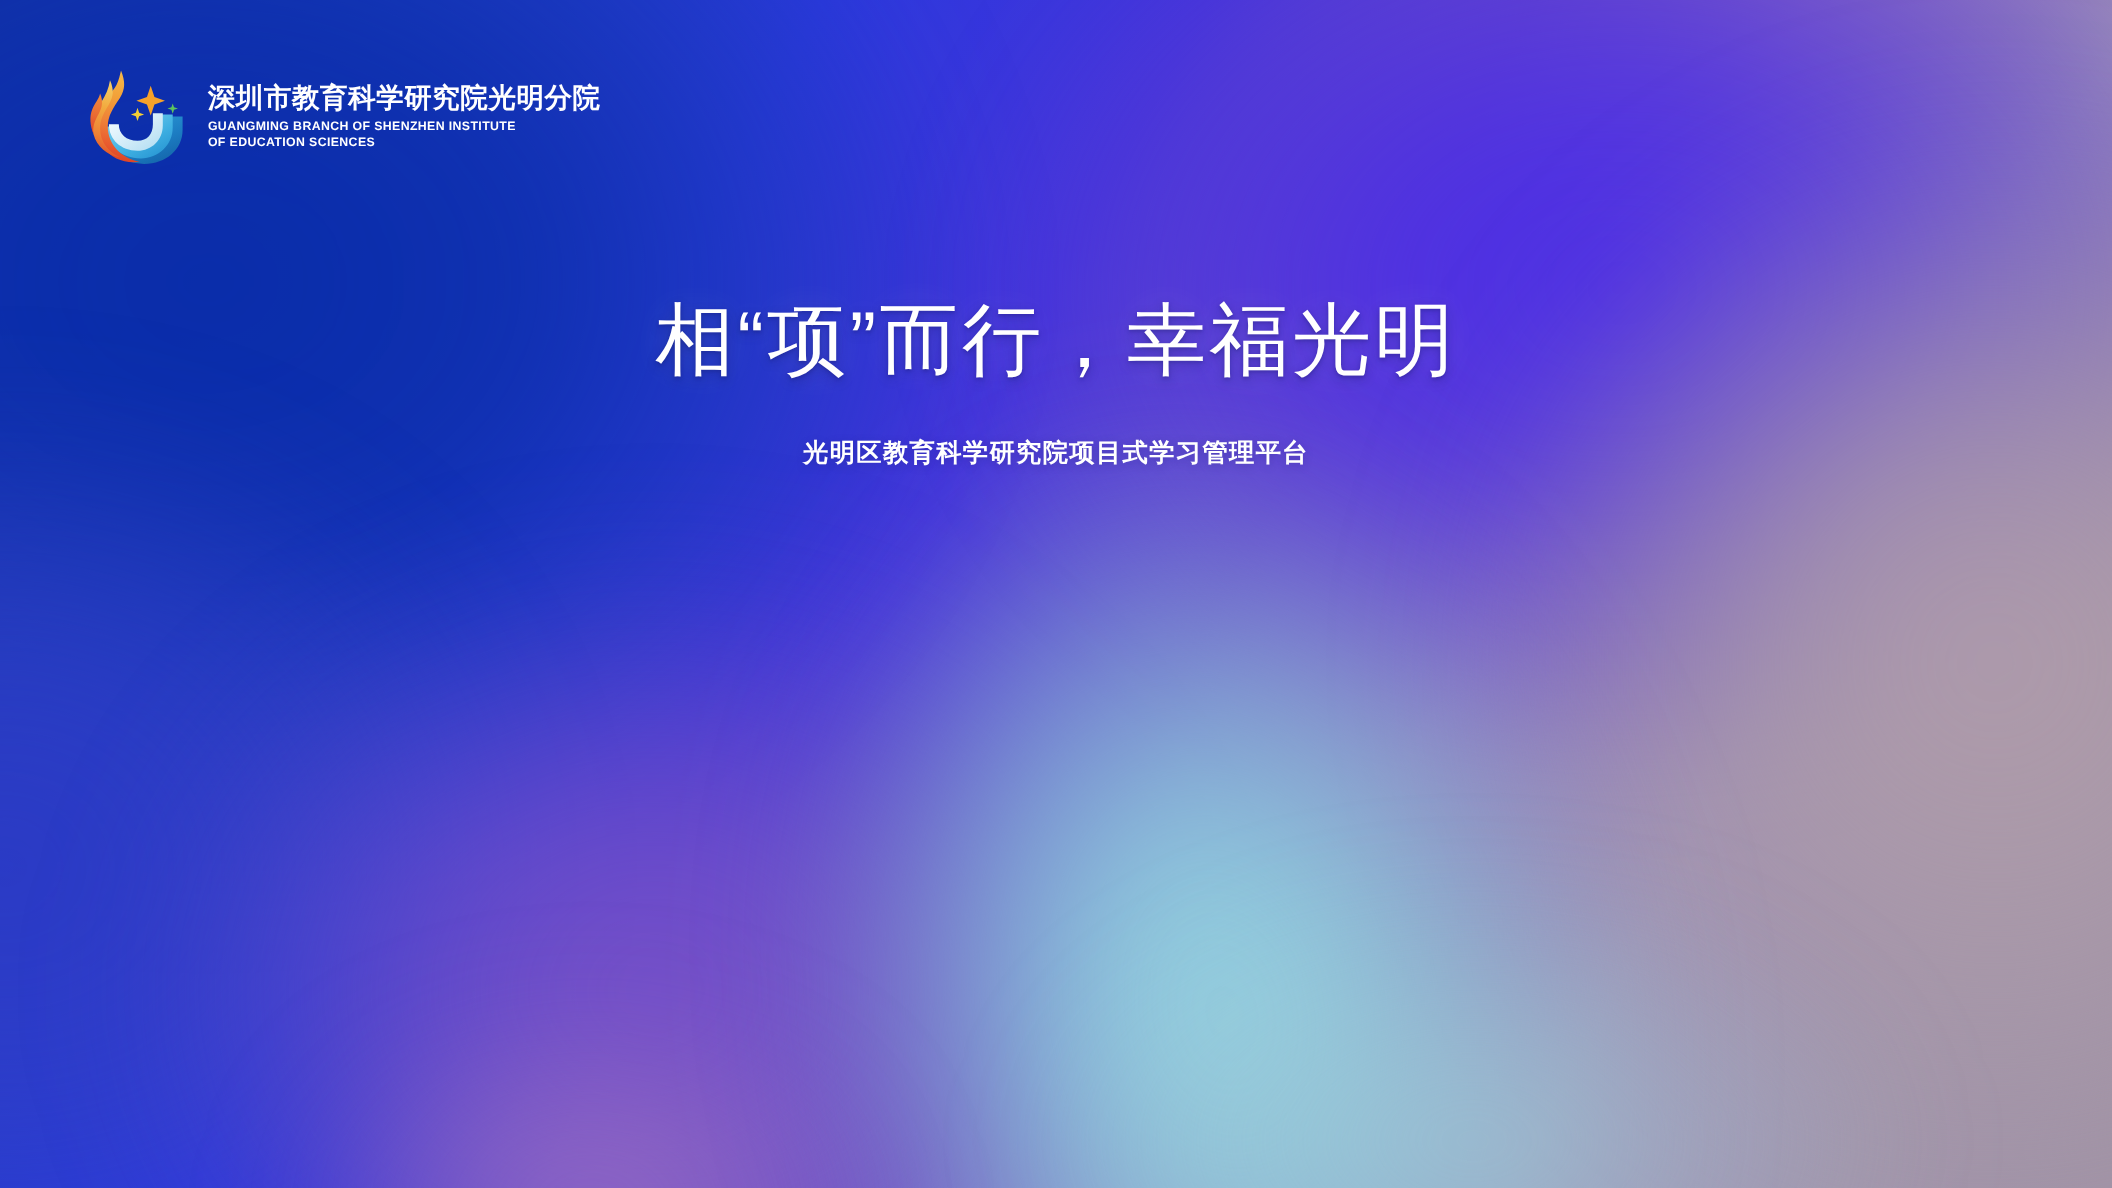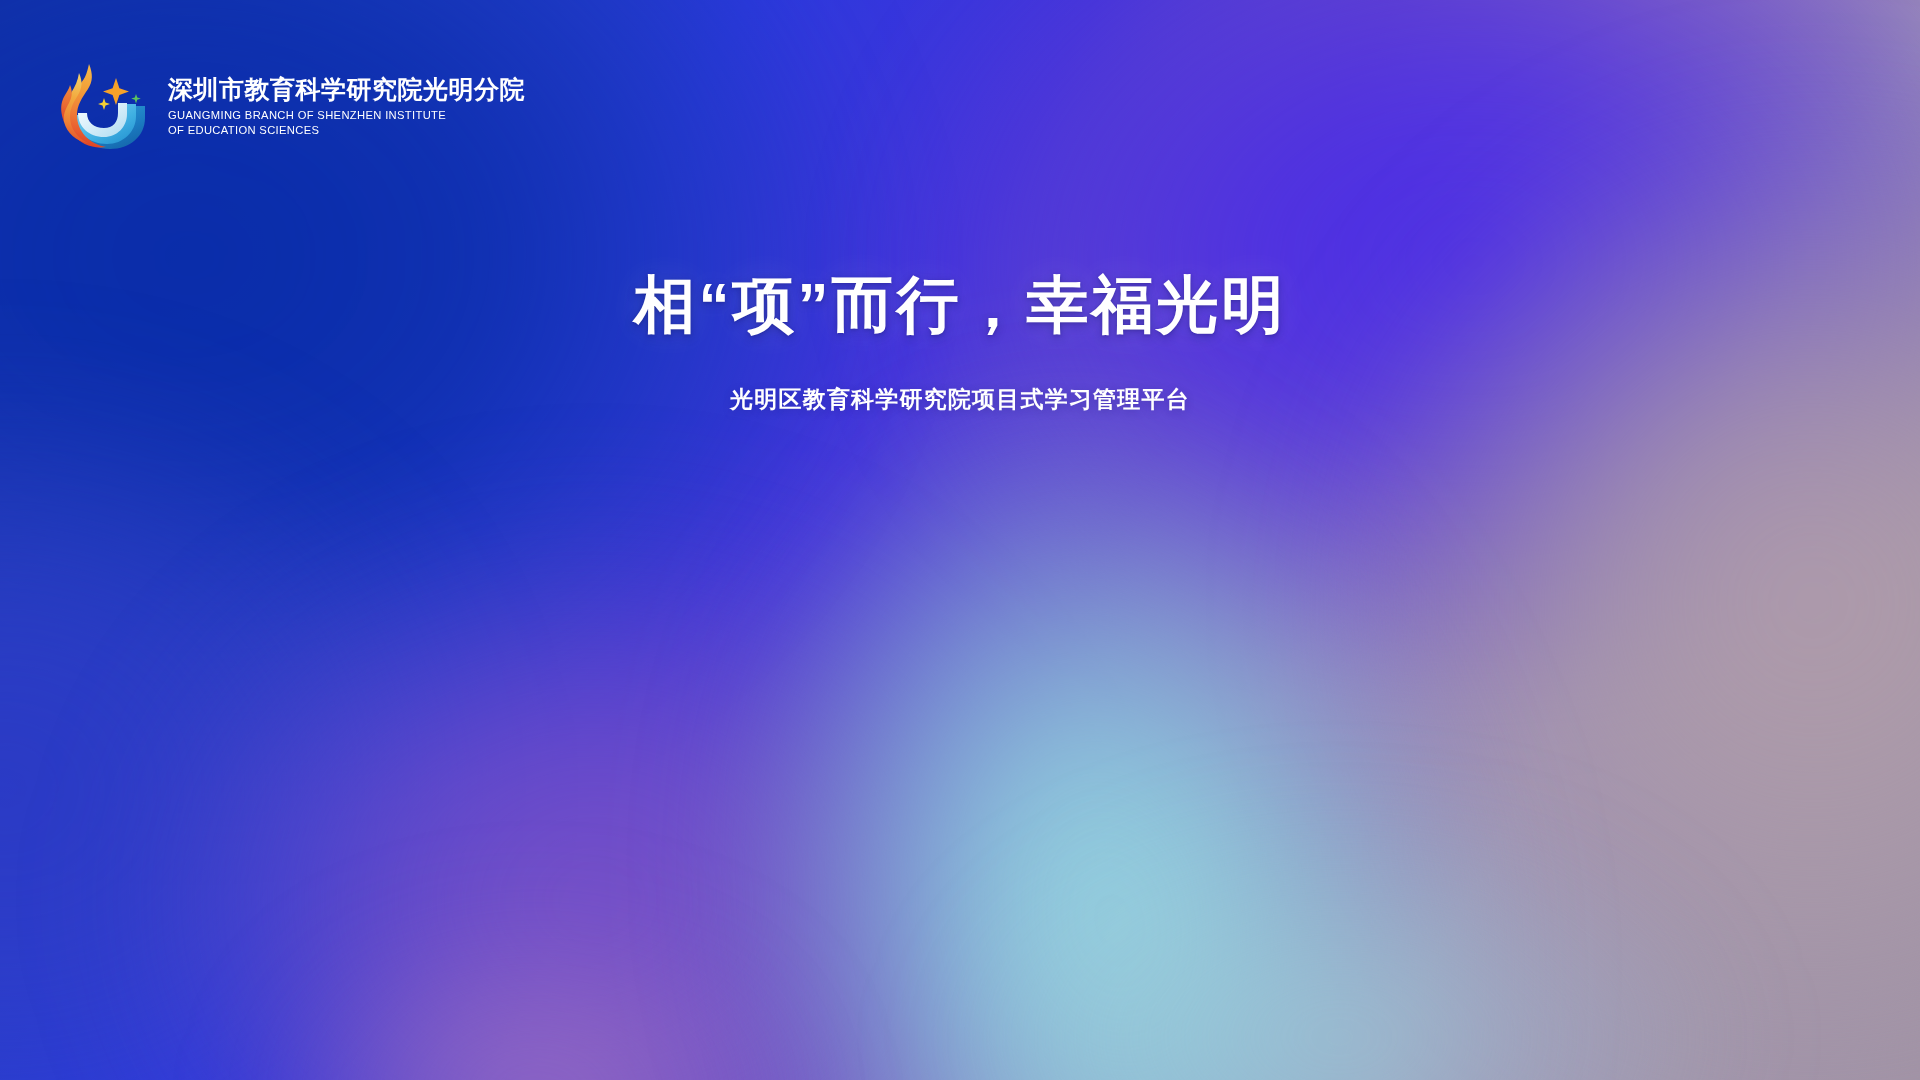--- a/index.html
+++ b/index.html
@@ -153,21 +153,21 @@
     background: radial-gradient(ellipse 52% 54% at 44% 50%,
         rgba(164,206,216,0.56) 0%,
         rgba(160,196,210,0.28) 42%,
         rgba(158,186,202,0.0) 76%);
     filter: blur(54px);
   }
 
   
   .logo-lockup {
     position: absolute;
-    left: 48px;
+    left: 69px;
     top: 56px;
     display: flex;
     align-items: center;
     gap: 16px;
     z-index: 12;
   }
 
   .logo-mark {
     width: 104px;
     height: 96px;
@@ -187,42 +187,42 @@
     font-weight: 700;
     color: #ffffff;
     letter-spacing: 0.5px;
     line-height: 1.12;
     white-space: nowrap;
   }
 
   .logo-en {
     margin-top: 5px;
     font-size: 11.2px;
-    font-weight: 400;
+    font-weight: 700;
     color: #ffffff;
     letter-spacing: 0.35px;
     line-height: 1.30;
     white-space: nowrap;
   }
 
   
   .hero {
     position: absolute;
     left: 0;
     right: 0;
     top: 268px;
     z-index: 11;
     text-align: center;
     pointer-events: none;
   }
 
   .hero-title {
     display: inline-block;
-    font-size: 62px;
-    font-weight: 700;
+    font-size: 72px;
+    font-weight: 400;
     color: #ffffff;
     letter-spacing: 3px;
     line-height: 1.18;
     text-shadow:
         0 3px 10px rgba(18, 22, 92, 0.30),
         0 1px 3px rgba(20, 24, 90, 0.26),
         0 0 34px rgba(255, 255, 255, 0.14);
     white-space: nowrap;
     margin: 0;
   }

